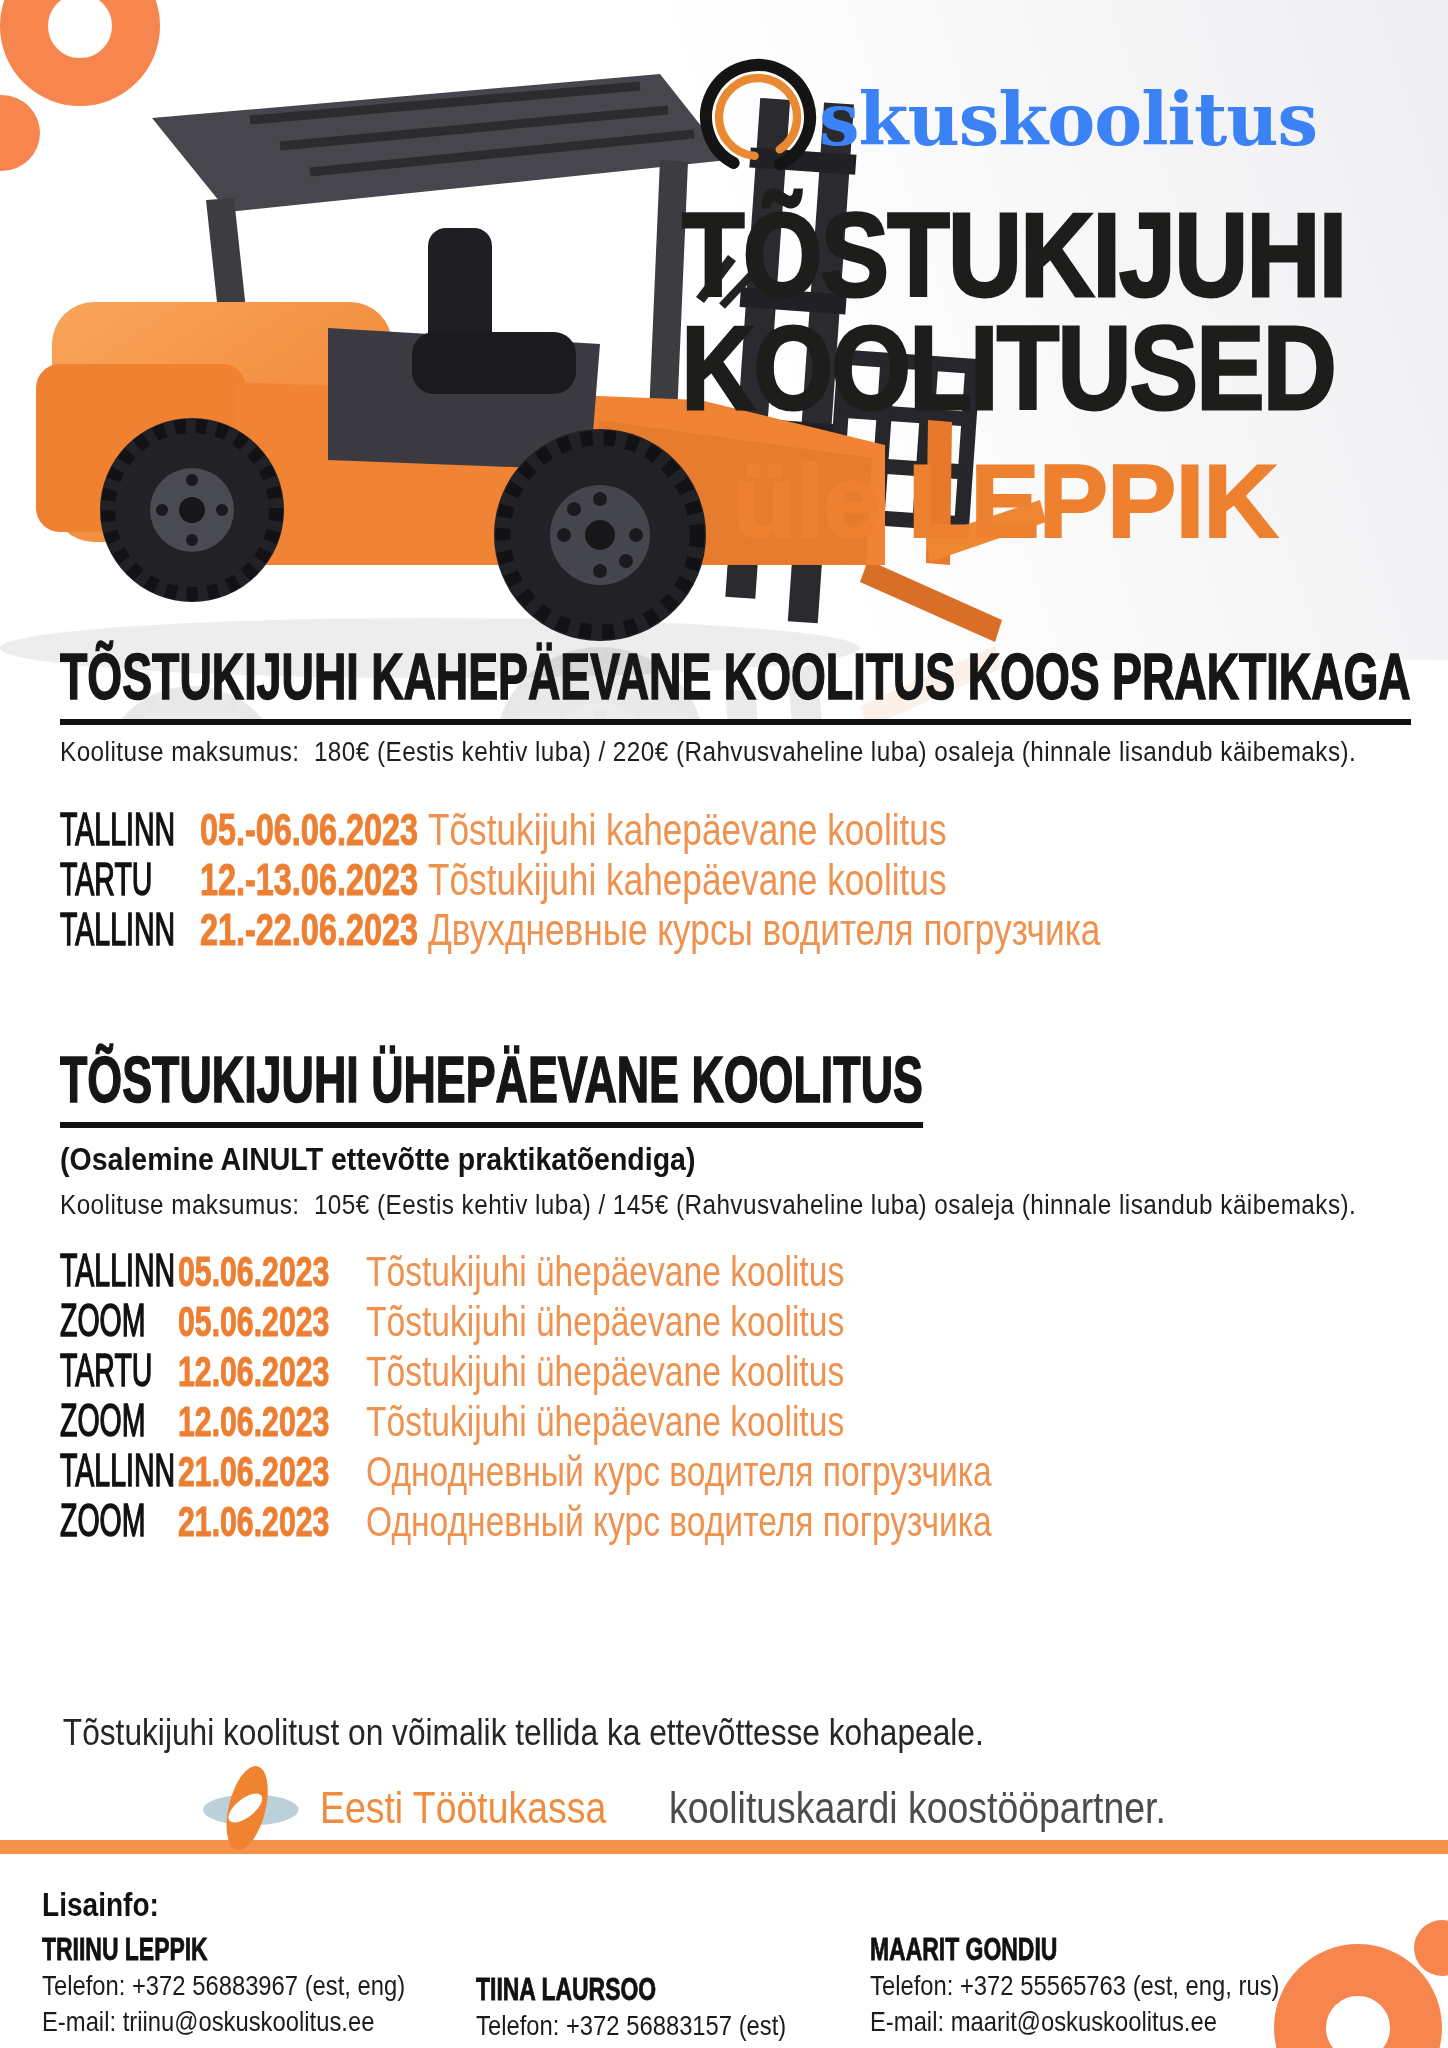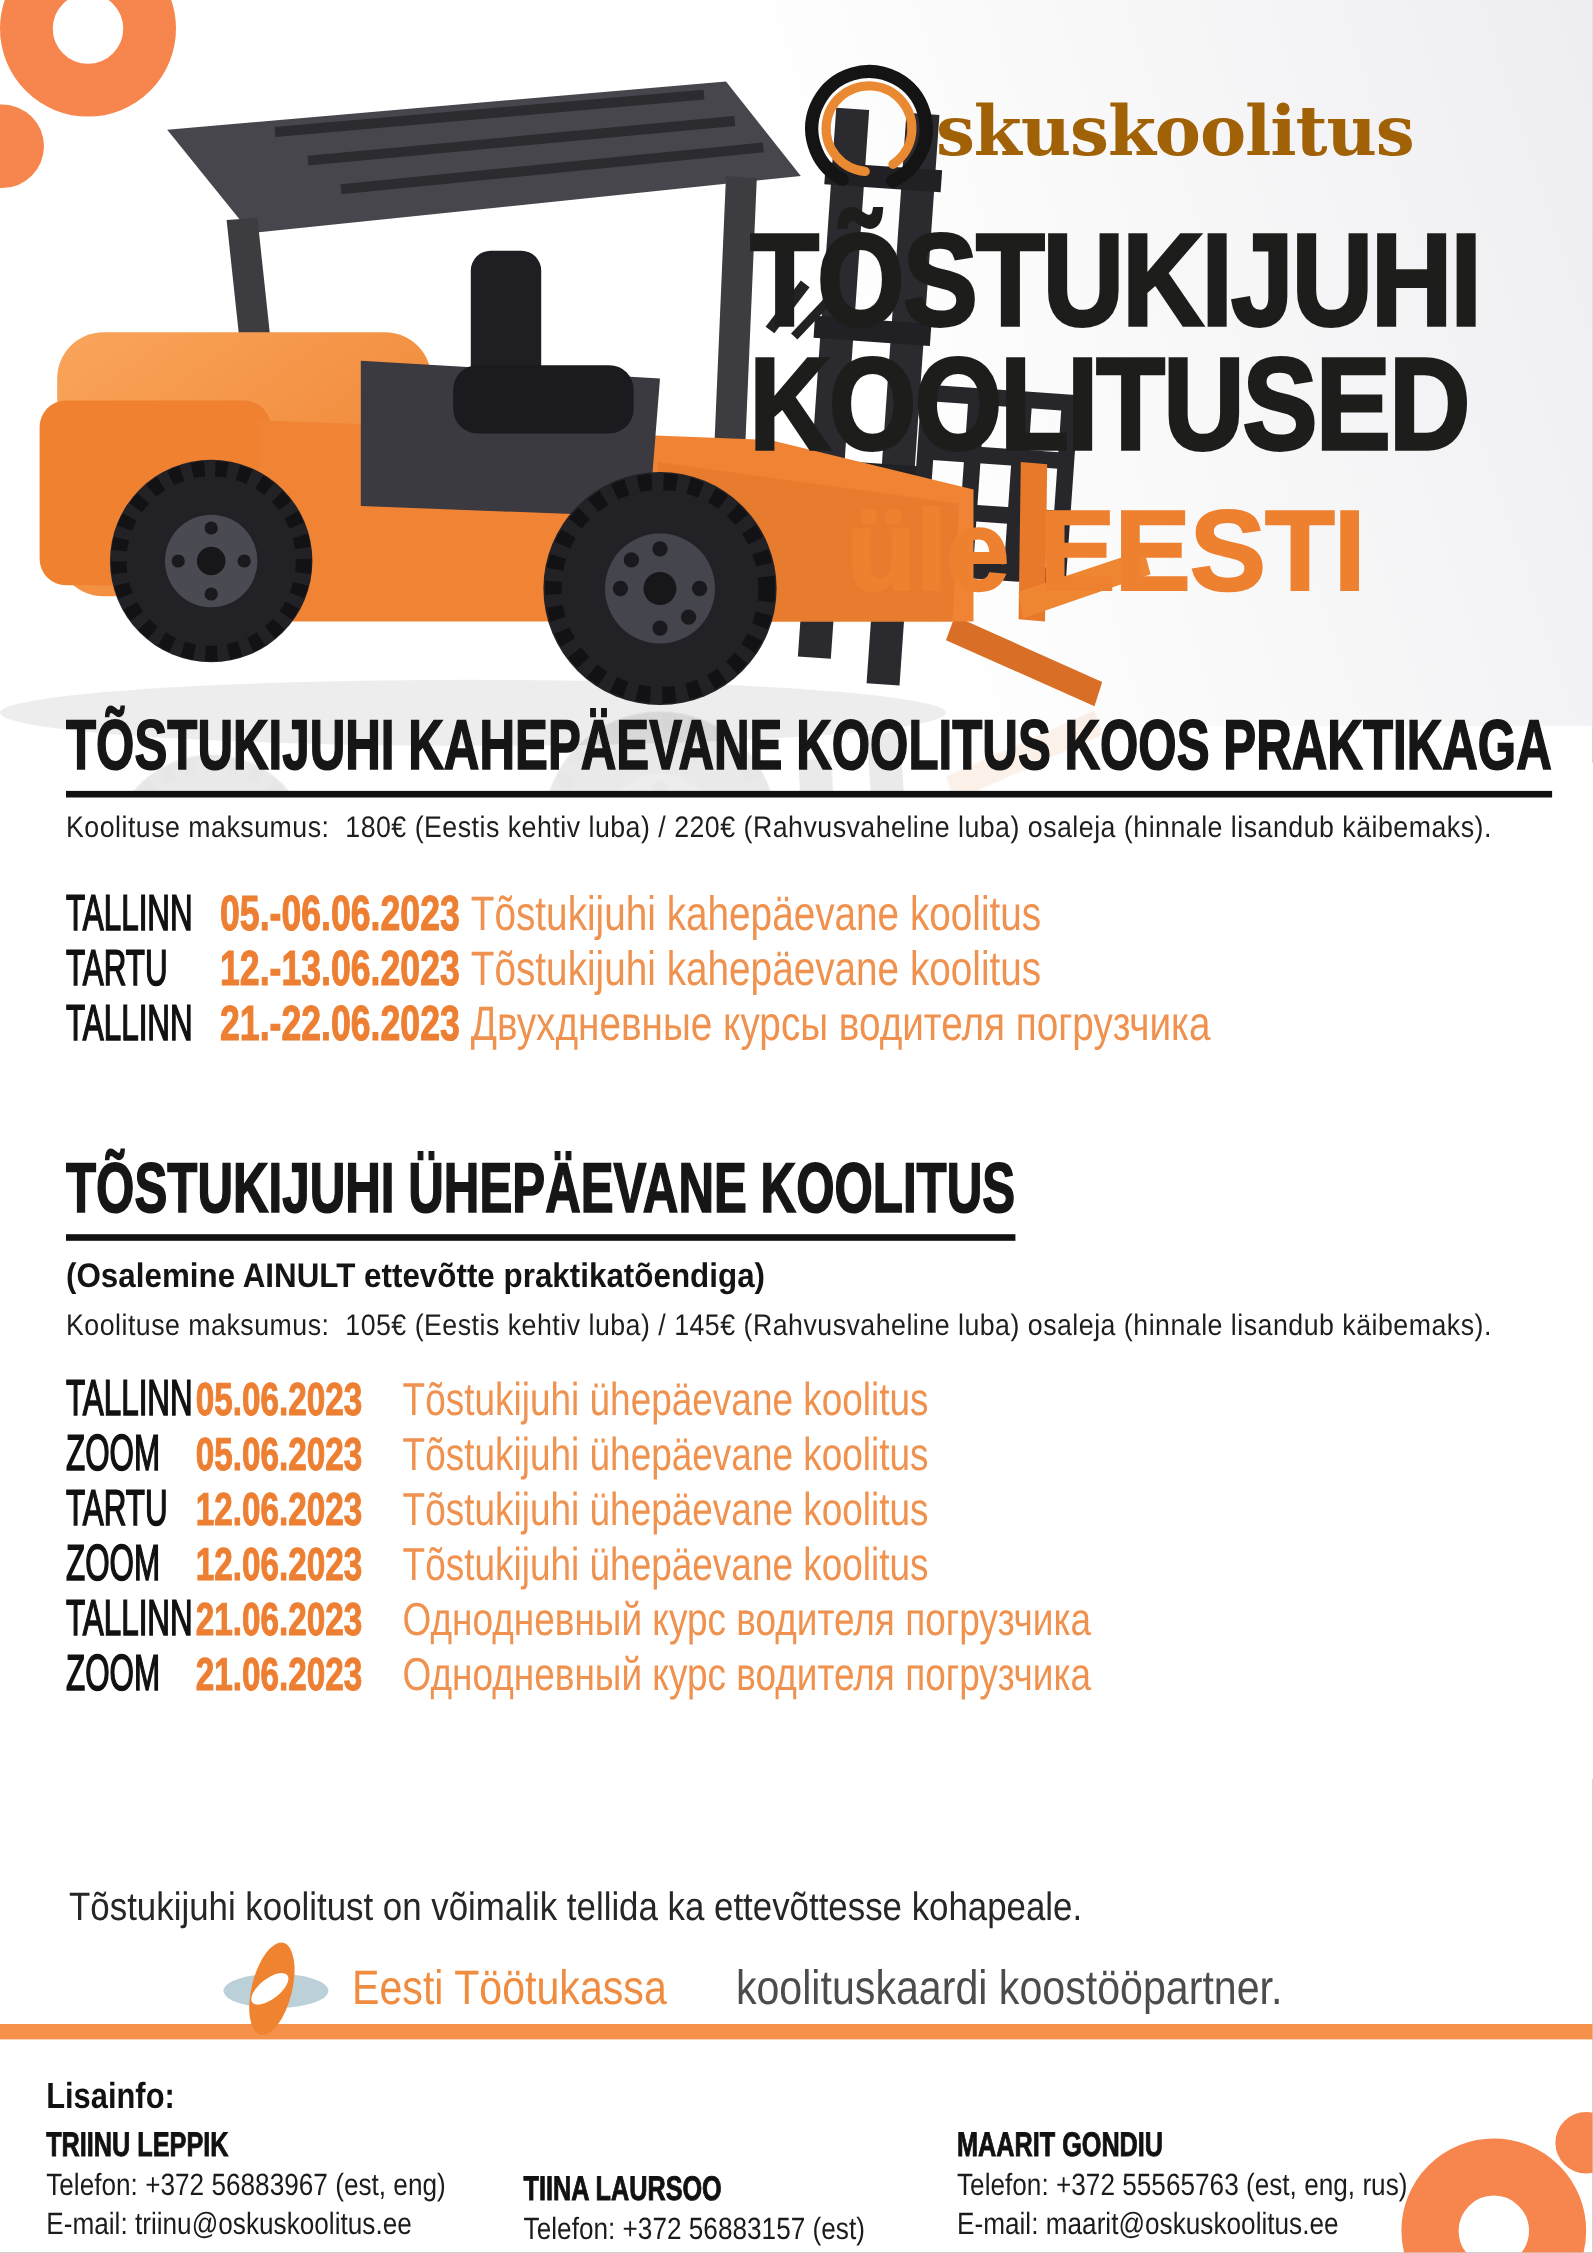--- a/index.html
+++ b/index.html
@@ -17,21 +17,21 @@
     background:linear-gradient(252deg,#eeeef1 0%,rgba(255,255,255,0) 48%);
   }
   .orange-bar{position:absolute;left:0;top:1840px;width:1448px;height:14px;background:#f6914c;}
   
   .forklift{position:absolute;left:0;top:60px;width:1050px;height:660px;z-index:1;}
   .hero-right{position:absolute;left:628px;top:52px;width:754px;text-align:center;z-index:2;}
   .logo-row{display:flex;align-items:center;justify-content:center;}
   .logo-o{width:130px;height:130px;flex:0 0 auto;}
   .logo-text{
     font-family:"DejaVu Serif","Liberation Serif",serif;font-weight:bold;
-    font-size:63px;color:#a16207;letter-spacing:-1px;margin-left:-4px;margin-top:4px;
+    font-size:72px;color:#3b82f6;letter-spacing:-1px;margin-left:-4px;margin-top:4px;
   }
   .title{
     font-weight:bold;font-size:119px;line-height:0.95;letter-spacing:-2px;
     color:#1d1d1b;-webkit-text-stroke:3px #1d1d1b;
   }
   .title .tline{display:inline-block;transform:scaleX(0.86);transform-origin:center;white-space:nowrap;}
   .title-block{margin-top:16px;}
   .subtitle{
     margin-top:18px;font-weight:bold;font-size:104px;color:#ee8130;
     -webkit-text-stroke:2px #ee8130;letter-spacing:-1px;
@@ -197,21 +197,21 @@
       <svg class="logo-o" viewBox="0 0 140 140">
         <circle cx="70" cy="70" r="56" fill="none" stroke="#141414" stroke-width="13" stroke-linecap="round" stroke-dasharray="300 52" transform="rotate(118 70 70)"></circle>
         <circle cx="70" cy="70" r="42" fill="none" stroke="#e98932" stroke-width="9" stroke-linecap="round" stroke-dasharray="235 29" transform="rotate(95 70 70)"></circle>
       </svg>
       <span class="logo-text">skuskoolitus</span>
     </div>
     <div class="title title-block">
       <span class="tline">TÕSTUKIJUHI</span><br>
       <span class="tline">KOOLITUSED</span>
     </div>
-    <div class="subtitle">üle EESTI</div>
+    <div class="subtitle">üle LEPPIK</div>
   </div>
 
   <div class="section sec1">
     <div class="sec-heading">TÕSTUKIJUHI KAHEPÄEVANE KOOLITUS KOOS PRAKTIKAGA</div>
     <div class="price-line">Koolituse maksumus:&nbsp; 180€ (Eestis kehtiv luba) / 220€ (Rahvusvaheline luba) osaleja (hinnale lisandub käibemaks).</div>
     <div class="rows">
       <div class="srow">
         <div class="city-cell city"><span>TALLINN</span></div>
         <div class="date-cell date"><span>05.-06.06.2023</span></div>
         <div class="course"><span>Tõstukijuhi kahepäevane koolitus</span></div>

